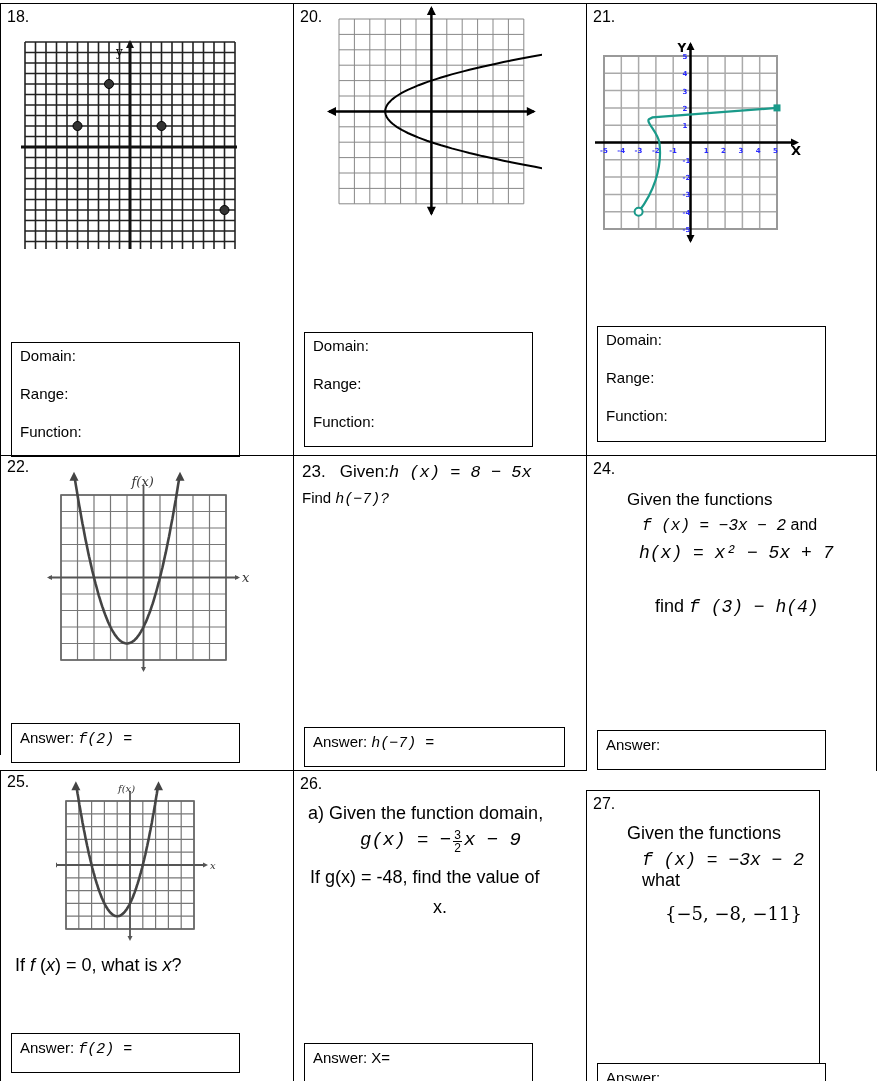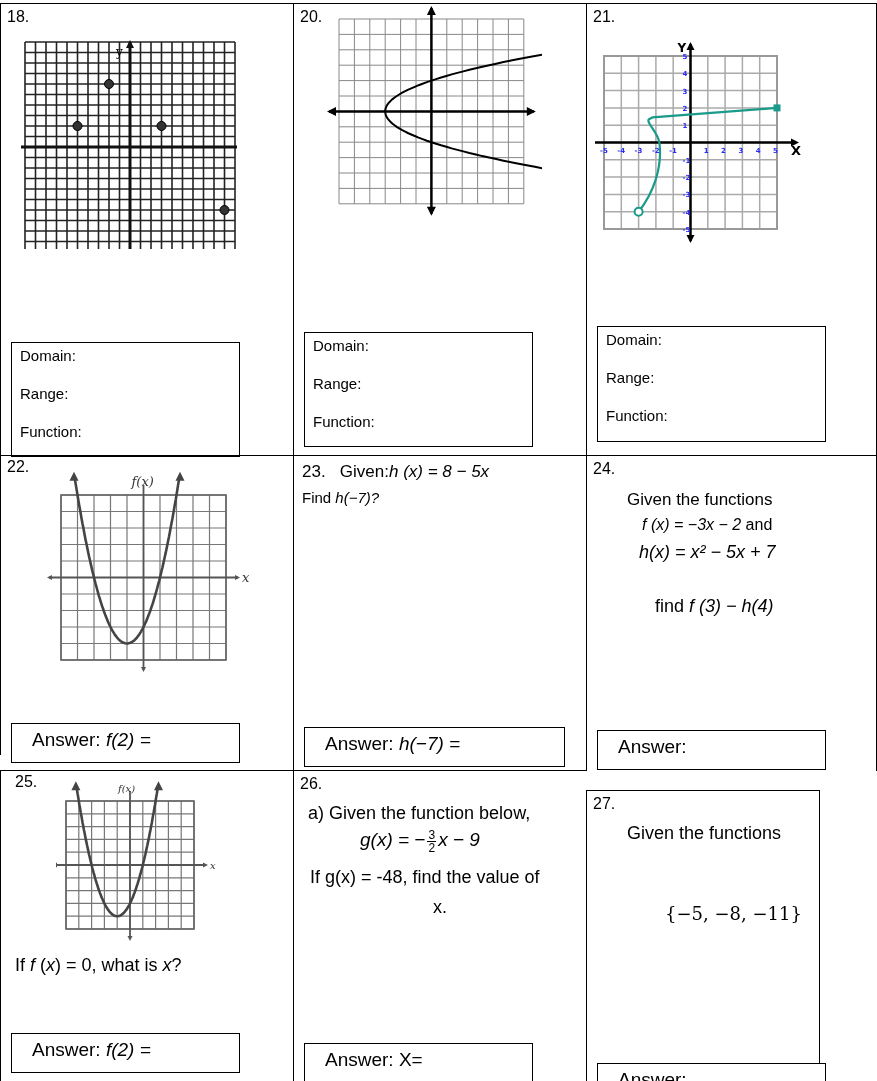--- a/index.html
+++ b/index.html
@@ -5,22 +5,22 @@
   html, body { margin:0; padding:0; background:#fff; }
   body { width:877px; height:1081px; position:relative; overflow:hidden;
          font-family:"DejaVu Sans", sans-serif; color:#000; }
   .cell { position:absolute; box-sizing:border-box; border-left:1px solid #000; border-top:1px solid #000; }
   .cell.r { border-right:1px solid #000; }
   .num { position:absolute; left:6px; top:4px; font-size:16px; font-family:"Liberation Sans", sans-serif; }
   .box { position:absolute; box-sizing:border-box; border:1px solid #000; background:#fff;
          font-family:"Liberation Sans", sans-serif; font-size:15px; }
   .box .ln { position:absolute; left:8px; }
   .ans { position:absolute; box-sizing:border-box; border:1px solid #000; background:#fff;
-         font-family:"Liberation Sans", sans-serif; font-size:19px; padding:5px 20px; }
-  .math { font-family:Liberation Sans, sans-serif; font-style:italic; }
+         font-family:"Liberation Sans", sans-serif; font-size:15px; padding:5px 8px; }
+  .math { font-family:Liberation Mono, monospace; font-style:italic; }
   .mathn { font-family:"DejaVu Serif", serif; }
   .txt { position:absolute; font-family:"Liberation Sans", sans-serif; font-size:17px; }
   svg { position:absolute; }
 </style>
 </head>
 <body>
 
 <div class="cell" style="left:0;top:3px;width:293px;height:453px;">
   <span class="num">18.</span>
   <svg id="g19" style="left:14px;top:30px;" width="222" height="215">
@@ -258,21 +258,21 @@
   </div>
   <div class="txt" style="left:68px;top:140px;font-size:18px;">
     <span>find </span><span class="math">f (3) − h(4)</span>
   </div>
   <div class="ans" style="left:10px;top:274px;width:229px;height:40px;">
     <span>Answer:</span>
   </div>
 </div>
 
 <div class="cell" style="left:0;top:770px;width:293px;height:311px;">
-  <span class="num" style="top:2px;margin-left:8px;">25.</span>
+  <span class="num" style="top:2px;">25.</span>
   <svg id="g25" style="left:55px;top:5px;" width="175" height="165">
       <line x1="10" y1="25" x2="10" y2="153" stroke="#777" stroke-width="1.2"></line>
       <line x1="22.8" y1="25" x2="22.8" y2="153" stroke="#777" stroke-width="1.2"></line>
       <line x1="35.6" y1="25" x2="35.6" y2="153" stroke="#777" stroke-width="1.2"></line>
       <line x1="48.400000000000006" y1="25" x2="48.400000000000006" y2="153" stroke="#777" stroke-width="1.2"></line>
       <line x1="61.2" y1="25" x2="61.2" y2="153" stroke="#777" stroke-width="1.2"></line>
       <line x1="74" y1="25" x2="74" y2="153" stroke="#777" stroke-width="1.2"></line>
       <line x1="86.80000000000001" y1="25" x2="86.80000000000001" y2="153" stroke="#777" stroke-width="1.2"></line>
       <line x1="99.60000000000001" y1="25" x2="99.60000000000001" y2="153" stroke="#777" stroke-width="1.2"></line>
       <line x1="112.4" y1="25" x2="112.4" y2="153" stroke="#777" stroke-width="1.2"></line>
@@ -304,38 +304,41 @@
   <div class="txt" style="left:14px;top:184px;font-size:18px;">
     <span>If </span><i>f</i><span> (</span><i>x</i><span>) = 0, what is </span><i>x</i><span>?</span>
   </div>
   <div class="ans" style="left:10px;top:262px;width:229px;height:40px;">
     <span>Answer: </span><span class="math">f(2) =</span>
   </div>
 </div>
 
 <div class="cell" style="left:293px;top:770px;width:293px;height:311px;">
   <span class="num">26.</span>
-  <div class="txt" style="left:14px;top:32px;font-size:18px;">a)  Given the function below,</div>
+  <div class="txt" style="left:14px;top:32px;font-size:18px;">a)  Given the function domain,</div>
   <div class="txt" style="left:66px;top:58px;font-size:19px;display:flex;">
     <span class="math">g(x) = −</span>
     <span style="display:inline-flex;flex-direction:column;align-items:center;font-size:12px;line-height:12px;margin:0 2px;">
       <span style="border-bottom:1px solid #000;padding:0 1px;">3</span>
       <span>2</span>
     </span>
     <span class="math">x − 9</span>
   </div>
   <div class="txt" style="left:16px;top:96px;font-size:18px;">If g(x) = -48, find the value of</div>
   <div class="txt" style="left:139px;top:126px;font-size:18px;">x.</div>
   <div class="ans" style="left:10px;top:272px;width:229px;height:40px;border-bottom:none;">
     <span>Answer: X=</span>
   </div>
 </div>
 
 <div class="cell r" style="left:586px;top:790px;width:234px;height:311px;">
   <span class="num">27.</span>
   <div class="txt" style="left:40px;top:32px;font-size:18px;">Given the functions</div>
+  <div class="txt" style="left:55px;top:58px;font-size:18px;">
+    <span class="math">f (x) = −3x − 2</span><span> what</span>
+  </div>
   <div class="txt" style="left:78px;top:112px;font-size:18px;">
     <span class="mathn">{−5, −8, −11}</span>
   </div>
   <div class="ans" style="left:10px;top:272px;width:229px;height:40px;border-bottom:none;">
     <span>Answer:</span>
   </div>
 </div>
 
 </body></html>

